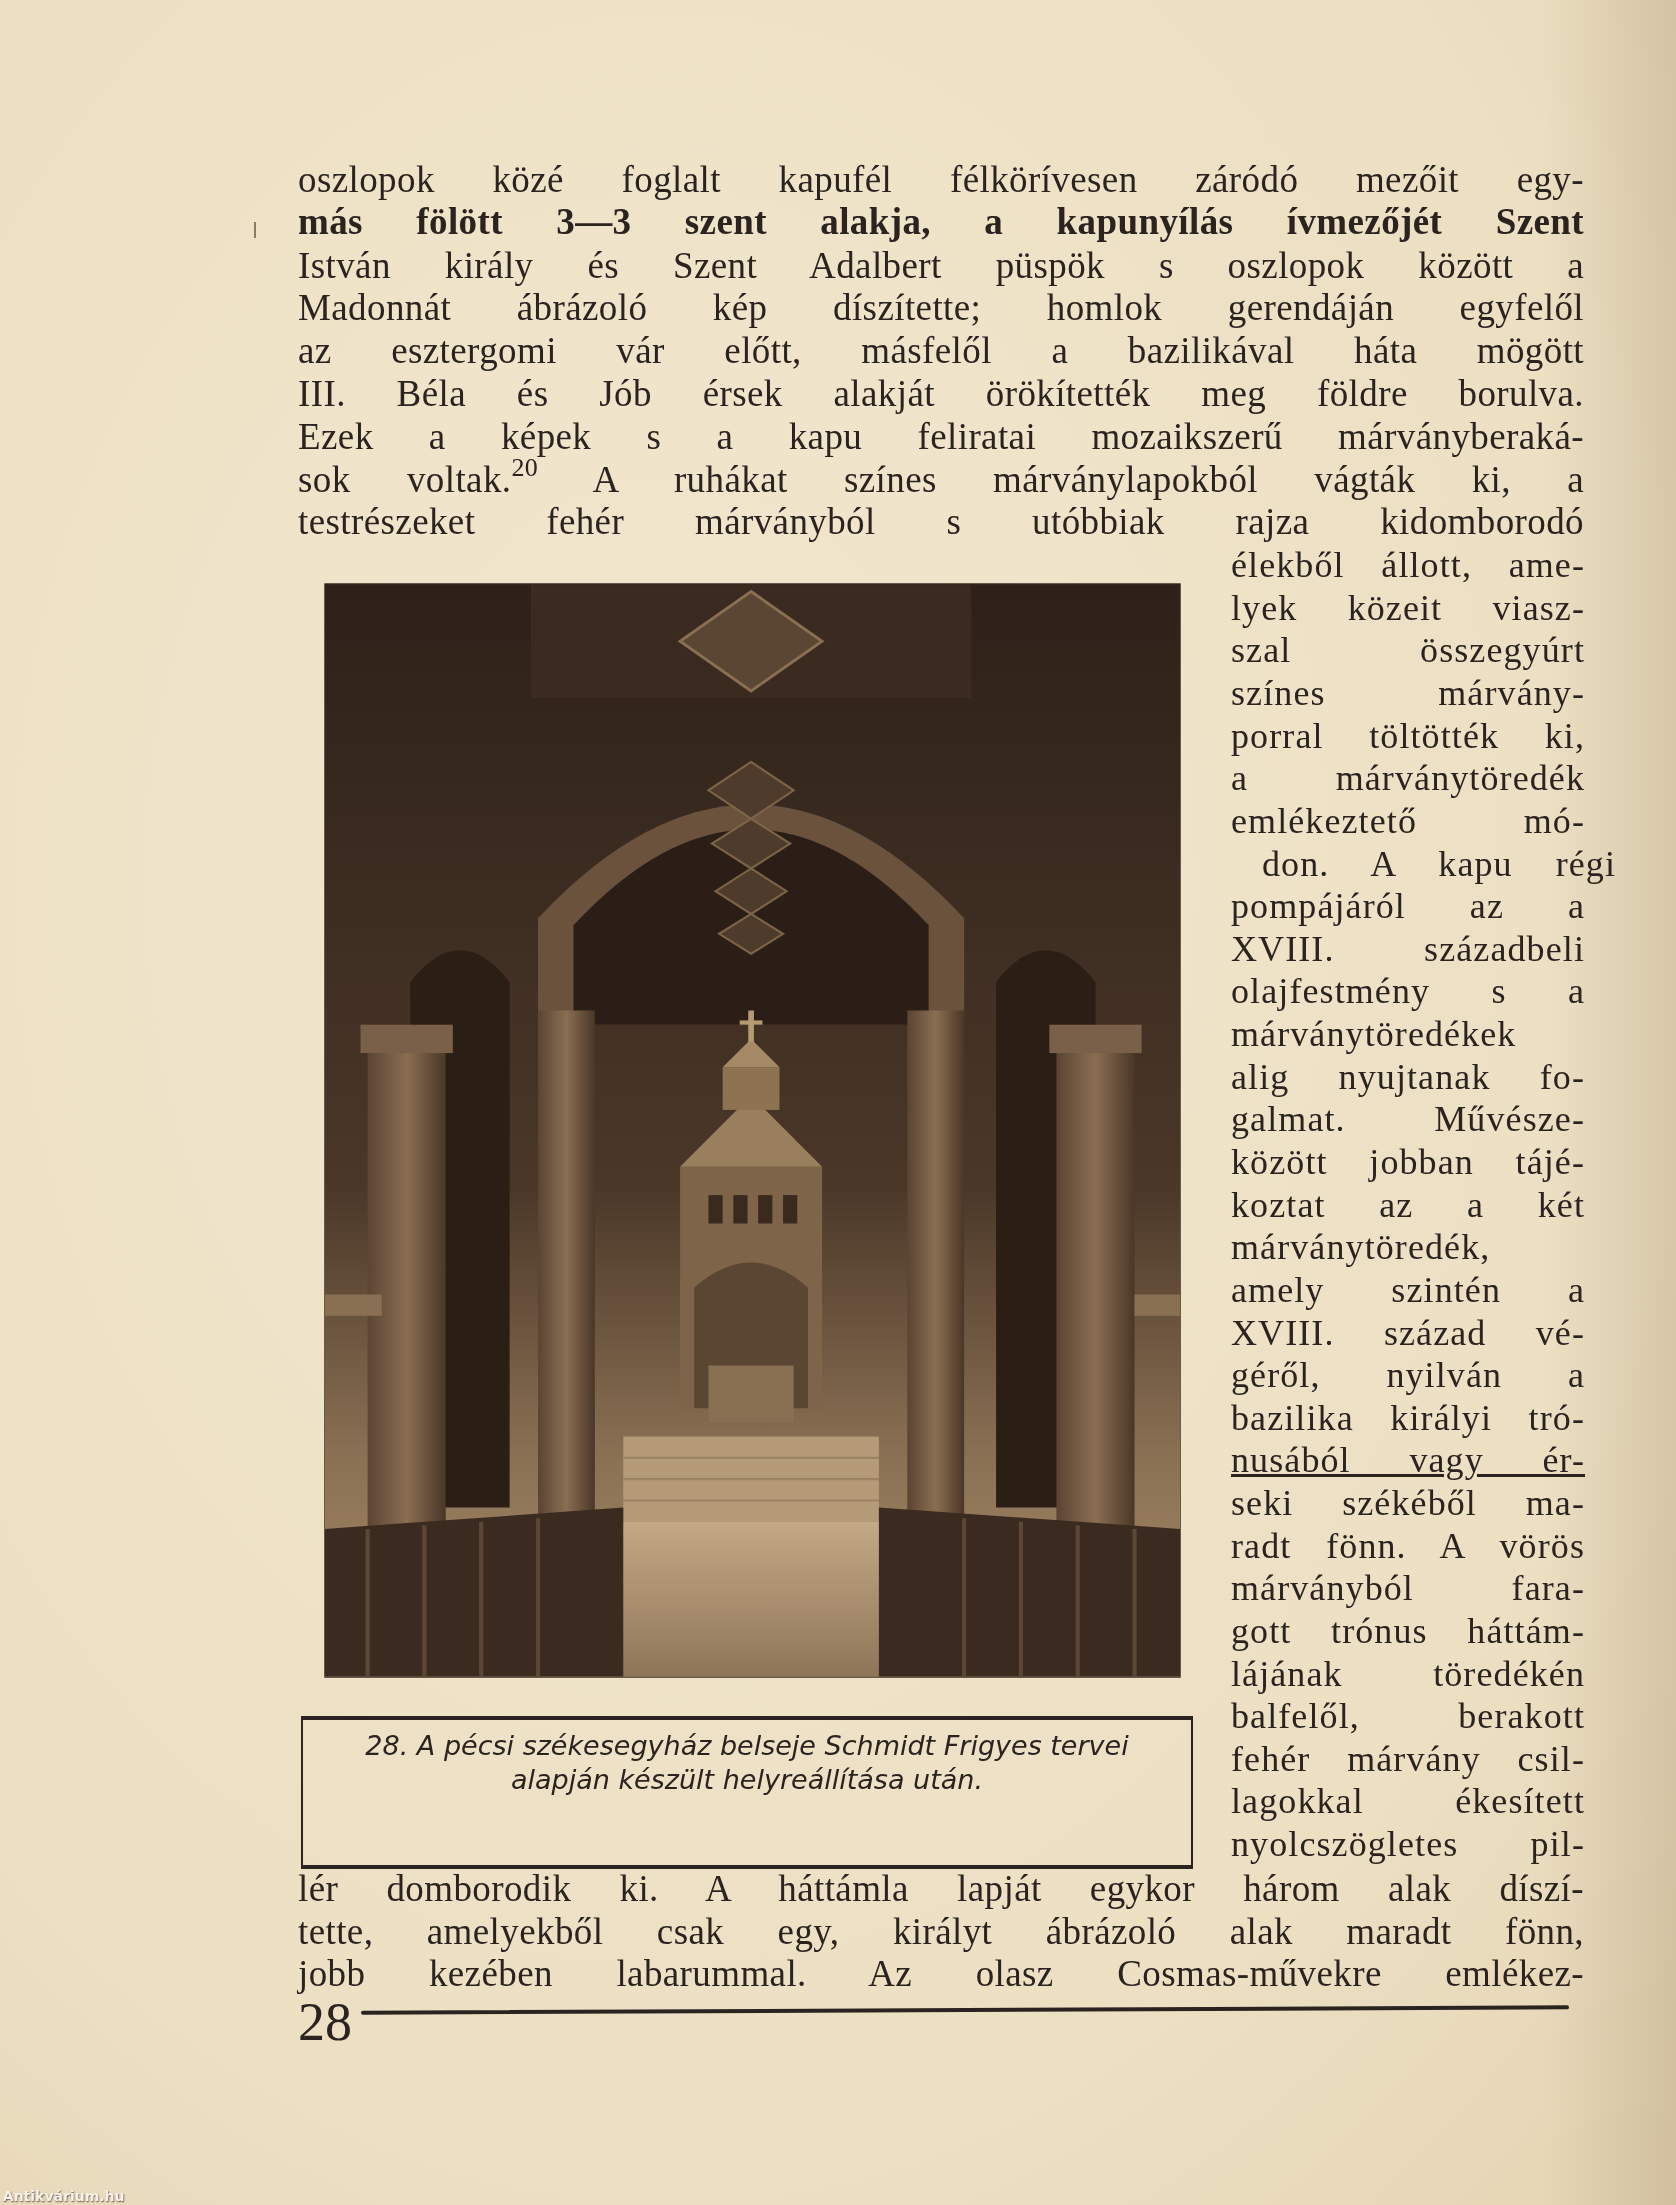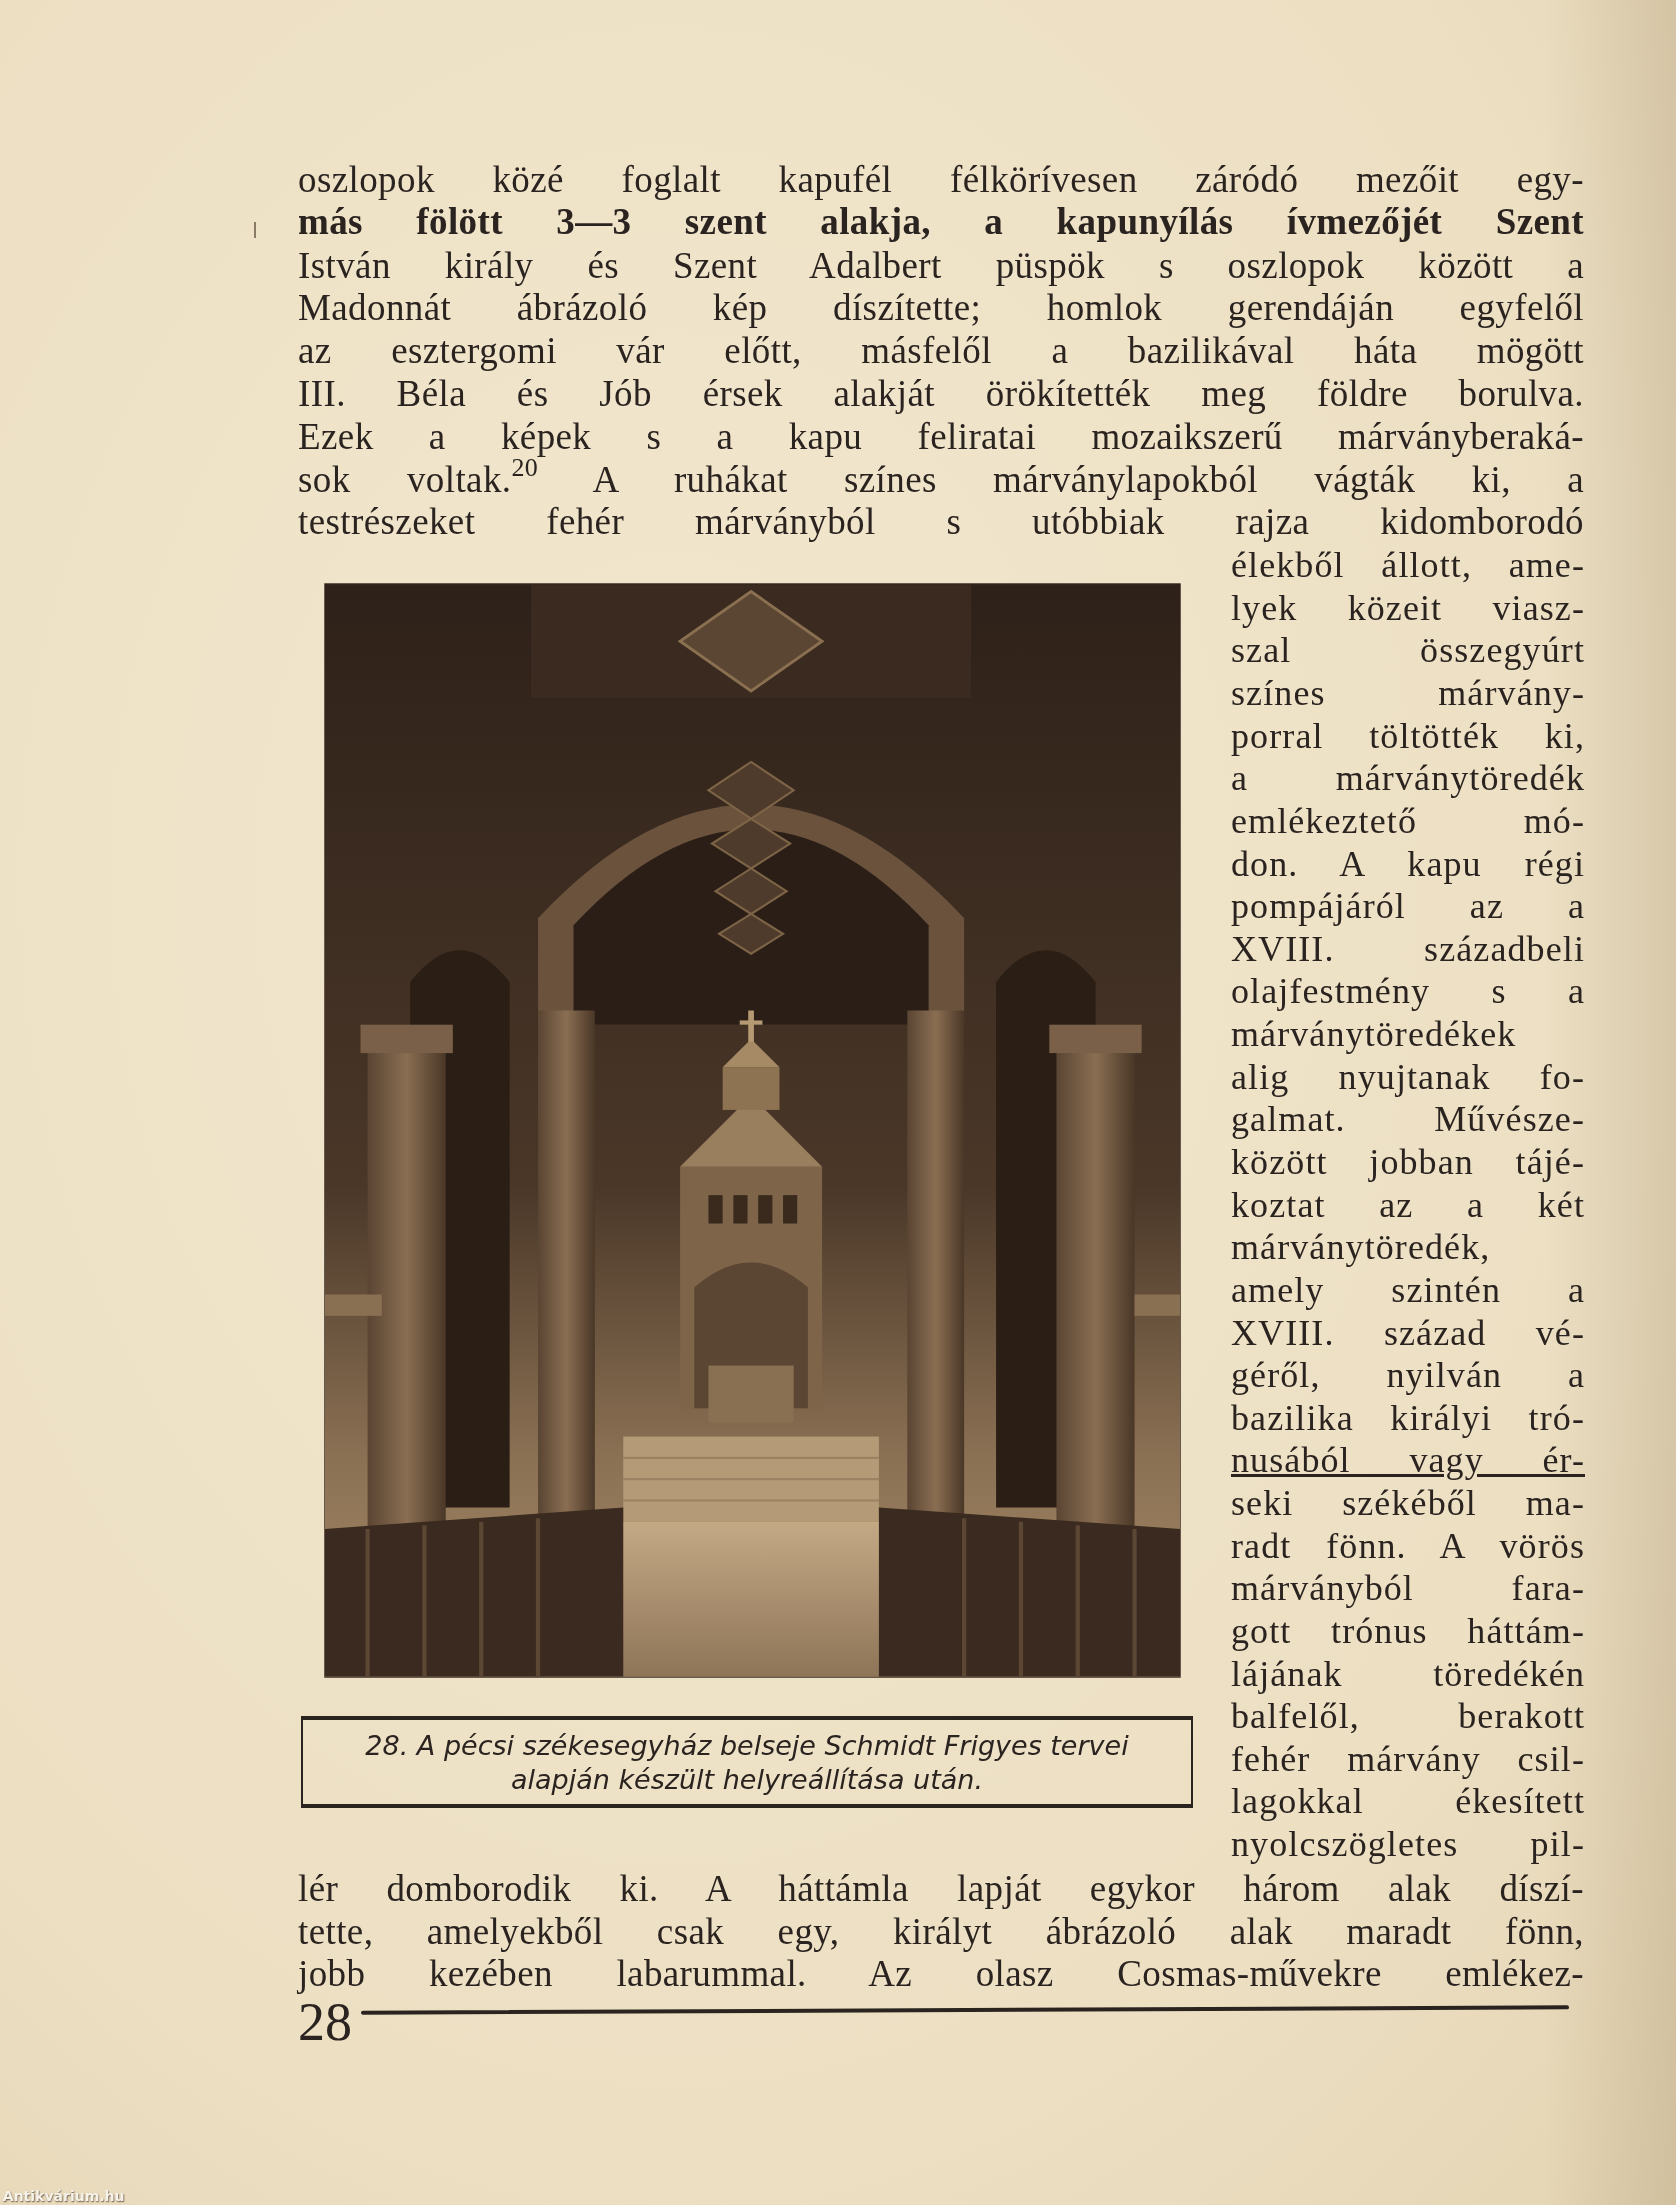--- a/index.html
+++ b/index.html
@@ -32,21 +32,21 @@
   .photo {
     position: absolute; left: 325px; top: 584px; width: 855px; height: 1093px;
     background: #3b2c22;
     overflow: hidden;
     box-shadow: 0 0 0 0.7px #2b2019;
   }
   .photo svg { display: block; }
 
   
   .caption {
-    position: absolute; left: 301px; top: 1716px; width: 892px; height: 92px;
+    position: absolute; left: 301px; top: 1716px; width: 892px; height: 153px;
     border-top: 4.3px solid #2a2320; border-bottom: 4.3px solid #2a2320;
     border-left: 2.1px solid #2a2320; border-right: 2.1px solid #2a2320;
     box-sizing: border-box;
     font-family: "DejaVu Sans", sans-serif;
     font-style: italic;
     font-size: 27px;
     line-height: 34px;
     text-align: center;
     padding-top: 8.5px;
     color: #2a2320;
@@ -176,21 +176,21 @@
   </div>
 
   <div>
     <div class="line narrow" style="top:544px;">élekből állott, ame-</div>
     <div class="line narrow" style="top:587px;">lyek közeit viasz-</div>
     <div class="line narrow" style="top:629px;">szal összegyúrt</div>
     <div class="line narrow" style="top:672px;">színes márvány-</div>
     <div class="line narrow" style="top:715px;">porral töltötték ki,</div>
     <div class="line narrow" style="top:757px;">a márványtöredék</div>
     <div class="line narrow" style="top:800px;">emlékeztető mó-</div>
-    <div class="line narrow" style="top:843px;">don. A kapu régi</div>
+    <div class="line narrow" style="top:843px;margin-left:31px;">don. A kapu régi</div>
     <div class="line narrow" style="top:885px;">pompájáról az a</div>
     <div class="line narrow" style="top:928px;">XVIII. századbeli</div>
     <div class="line narrow" style="top:970px;">olajfestmény s a</div>
     <div class="line narrow" style="top:1013px;">márványtöredékek</div>
     <div class="line narrow" style="top:1056px;">alig nyujtanak fo-</div>
     <div class="line narrow" style="top:1098px;">galmat. Művésze-</div>
     <div class="line narrow" style="top:1141px;">között jobban tájé-</div>
     <div class="line narrow" style="top:1184px;">koztat az a két</div>
     <div class="line narrow" style="top:1226px;">márványtöredék,</div>
     <div class="line narrow" style="top:1269px;">amely szintén a</div>

